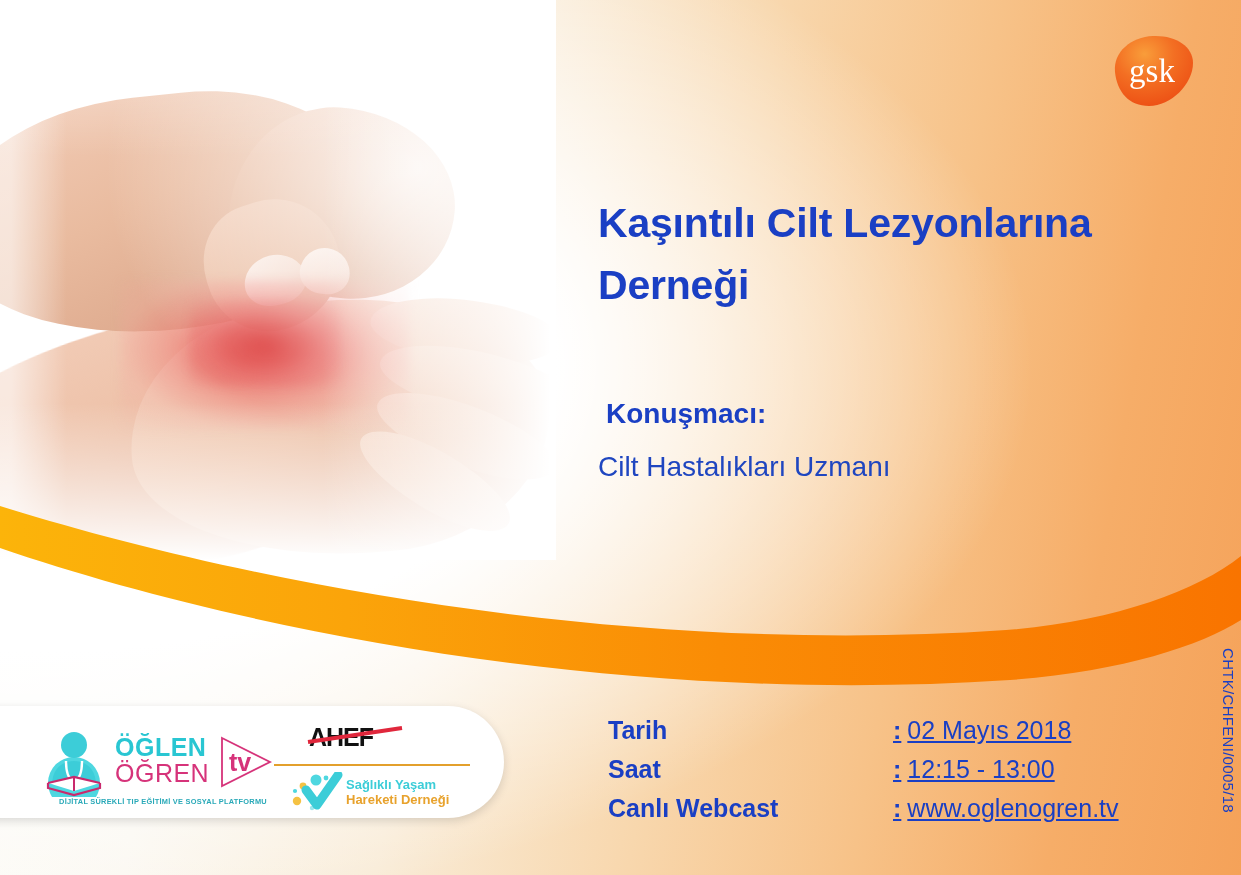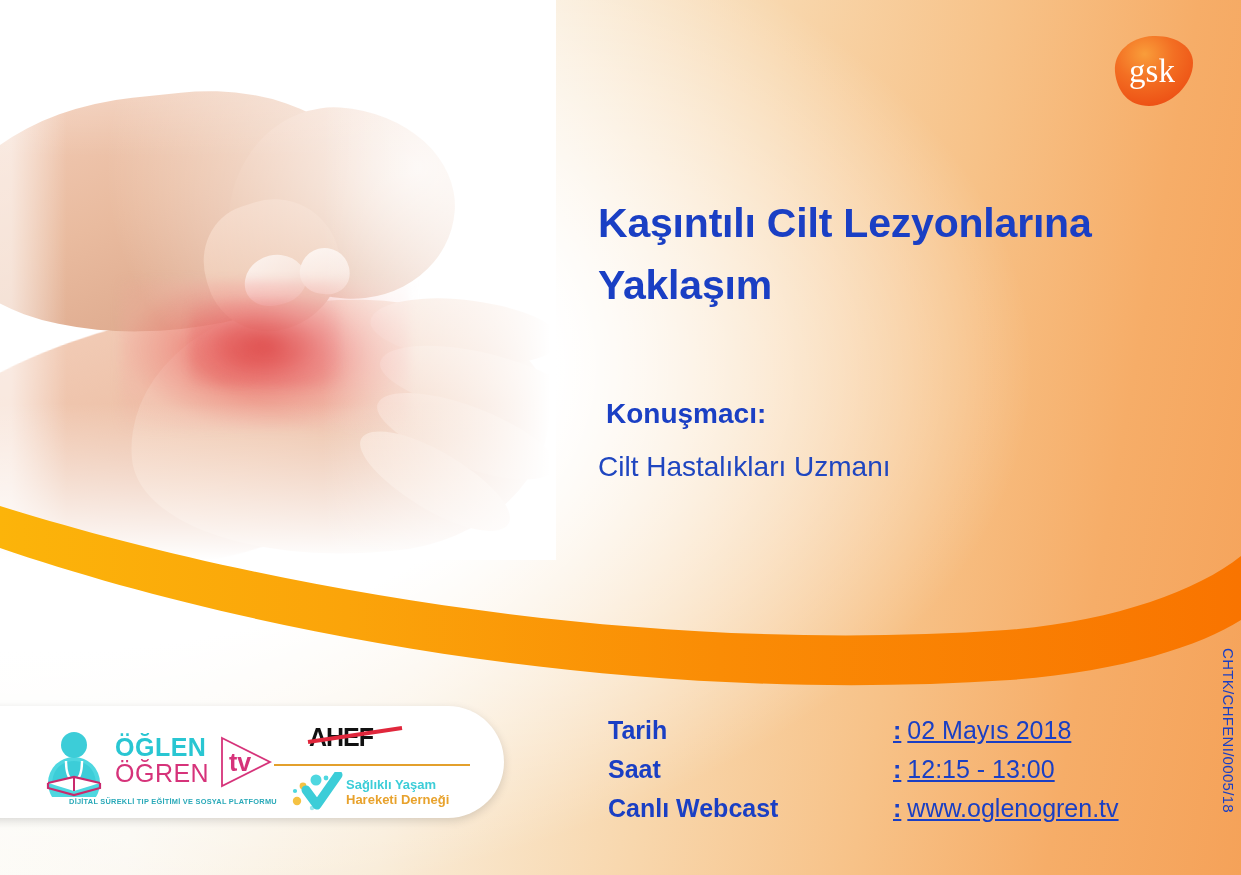--- a/index.html
+++ b/index.html
@@ -160,21 +160,21 @@
     position:relative;width:258px;height:100px;margin-left:62px;
     display:flex;align-items:center;
   }
   .oo-mark{width:64px;height:70px;flex:0 0 64px;}
   .oo-words{margin-left:9px;}
   .oo-row{display:flex;align-items:flex-start;}
   .oo-oglen{color:#29c6d2;font-size:25px;font-weight:bold;line-height:1.02;letter-spacing:.5px;}
   .oo-ogren{color:#d6337a;font-size:25px;font-weight:normal;line-height:1.02;letter-spacing:.5px;}
   .oo-tv{margin-left:7px;width:58px;height:54px;position:relative;}
   .oo-tagline{
-    position:absolute;left:62px;bottom:12px;width:262px;text-align:center;
+    position:absolute;left:52px;bottom:12px;width:262px;text-align:center;
     color:#29a9b8;font-size:7.4px;font-weight:bold;letter-spacing:.25px;
     white-space:nowrap;
   }
 
   .partner-logos{
     position:absolute;left:312px;top:8px;width:178px;height:96px;
   }
   .ahef{position:absolute;left:14px;top:6px;width:112px;height:34px;}
   .gold-rule{
     position:absolute;left:-18px;top:50px;width:196px;height:2px;
@@ -251,21 +251,21 @@
         <stop offset="100%" stop-color="#ec4b12"></stop>
       </radialGradient>
     </defs>
     <path d="M10,40 C8,20 26,5 48,4 C70,3 88,14 88,31 C88,52 66,74 44,74 C24,74 12,60 10,40 Z" fill="url(#gskGrad)"></path>
     <text x="47" y="50" text-anchor="middle" fill="#ffffff" font-family="Liberation Serif, serif" font-size="33">gsk</text>
   </svg>
 
   <div class="copy">
     <h1 class="title">
       <span>Kaşıntılı Cilt Lezyonlarına</span><br>
-      <span>Yaklaşım</span>
+      <span>Derneği</span>
     </h1>
     <p class="speaker-label">Konuşmacı:</p>
     <p class="speaker-title">Cilt Hastalıkları Uzmanı</p>
   </div>
 
   <div class="logo-card">
 
     <div class="oo-logo">
       <svg class="oo-mark" viewBox="0 0 64 70">
         <circle cx="32" cy="56" r="26" fill="#4ed7e0"></circle>

